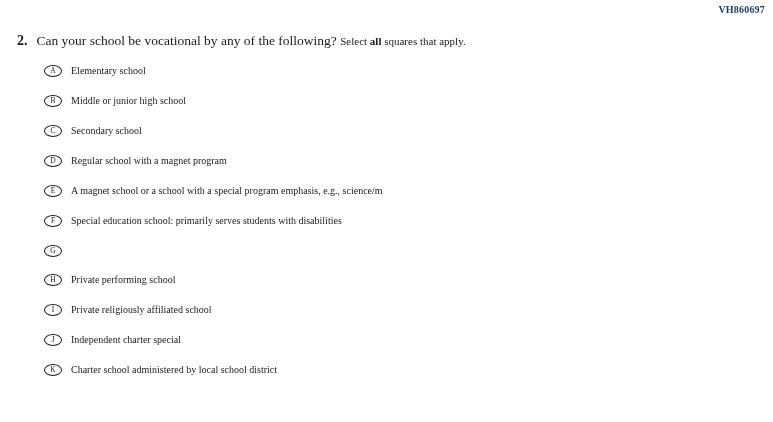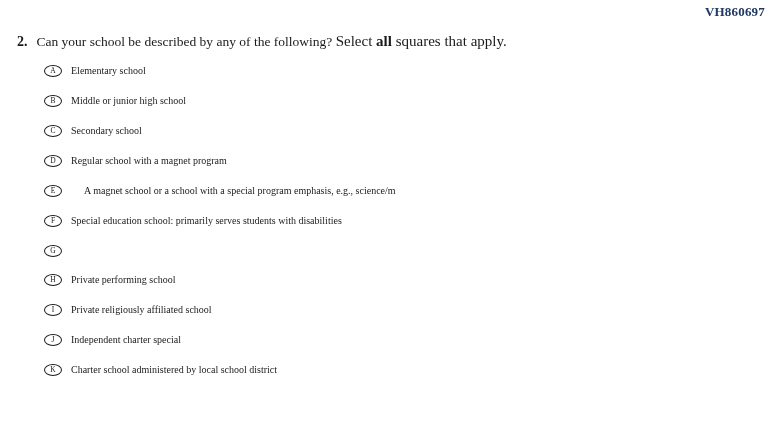--- a/index.html
+++ b/index.html
@@ -12,21 +12,21 @@
     height: 422px;
     position: relative;
     overflow: hidden;
     font-family: "Liberation Serif", serif;
     color: #1a1a1a;
   }
   .form-code {
     position: absolute;
     top: 4px;
     right: 8px;
-    font-size: 13px;
+    font-size: 10px;
     font-weight: bold;
     letter-spacing: 0.2px;
     color: #203864;
     font-family: "Liberation Serif", serif;
   }
   .question {
     position: absolute;
     left: 17px;
     top: 33px;
     display: flex;
@@ -35,21 +35,21 @@
   }
   .qnum {
     font-weight: bold;
     font-size: 14px;
     margin-right: 9px;
   }
   .qtext {
     font-size: 13.5px;
   }
   .select-part {
-    font-size: 15px;
+    font-size: 11px;
   }
   .select-part b {
     font-weight: bold;
   }
   .options {
     position: absolute;
     left: 44px;
     top: 63px;
     right: 0;
   }
@@ -84,32 +84,31 @@
     min-width: 0;
   }
   .option-line {
     font-size: 10px;
     line-height: 15px;
     white-space: nowrap;
     overflow: hidden;
   }
   .option-line.clipped {
     max-width: 552px;
-    margin-left: 13px;
   }
 </style>
 </head>
 <body>
 
 <div class="form-code">VH860697</div>
 
 <div class="question">
   <span class="qnum">2.</span>
   <span class="qtext">
-    <span>Can your school be described by any of the following? </span><span class="select-part"><span>Select </span><b>all</b><span> squares that apply.</span></span>
+    <span>Can your school be vocational by any of the following? </span><span class="select-part"><span>Select </span><b>all</b><span> squares that apply.</span></span>
   </span>
 </div>
 
 <div class="options" id="options-list">
   <div class="option-row">
     <span class="option-marker">
       <span class="marker-letter">A</span>
     </span>
     <span class="option-text">
         <div class="option-line">Elementary school</div>

